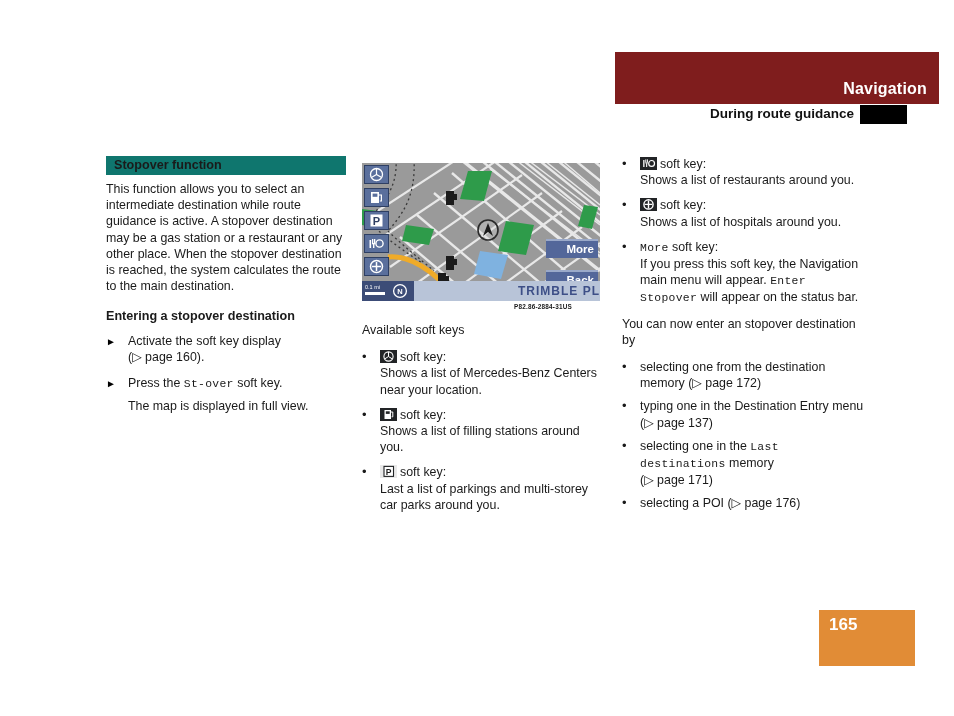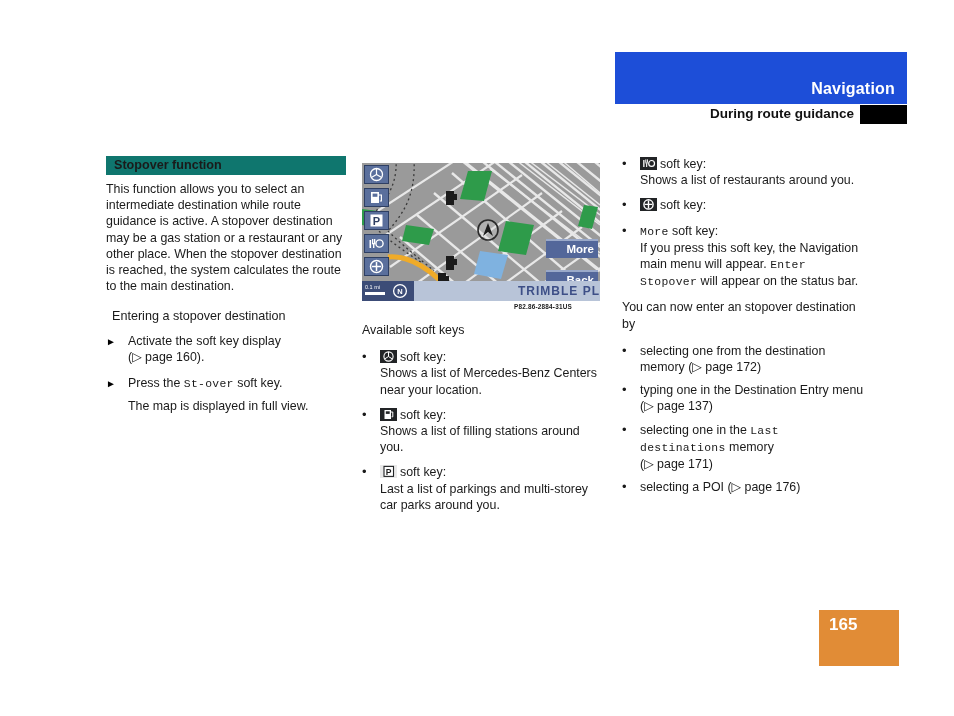--- a/index.html
+++ b/index.html
@@ -14,23 +14,23 @@
     font-family: "Liberation Sans", sans-serif;
     color: #000000;
     overflow: hidden;
   }
 
   
   .hdr-orange {
     position: absolute;
     left: 615px;
     top: 52px;
-    width: 292px;
+    width: 324px;
     height: 52px;
-    background: #1d4ed8;
+    background: #7f1d1d;
     text-decoration: underline;
   }
   .hdr-title {
     position: absolute;
     right: 12px;
     bottom: 6px;
     color: #ffffff;
     font-size: 16px;
     font-weight: bold;
     letter-spacing: 0.2px;
@@ -68,23 +68,23 @@
   .sec-head {
     background: #0f766e;
     font-weight: bold;
     font-size: 12.6px;
     padding: 2px 0 2px 8px;
     margin-bottom: 6px;
     line-height: 15px;
   }
   p.body { margin: 0 0 11px 0; }
   .sub-head {
-    font-weight: normal;
+    font-weight: bold;
     font-size: 12.6px;
-    margin: 14px 0 8px 6px;
+    margin: 14px 0 8px 0;
   }
   .mono {
     font-family: "Liberation Mono", monospace;
     font-size: 11.4px;
     letter-spacing: 0.3px;
   }
 
   
   .step {
     display: flex;
@@ -219,21 +219,21 @@
     color: #1a1a1a;
     letter-spacing: 0.2px;
     font-weight: bold;
   }
 
   
   .pagebox {
     position: absolute;
     left: 819px;
     top: 610px;
-    width: 80px;
+    width: 96px;
     height: 56px;
     background: #e18c36;
   }
   .pagenum {
     position: absolute;
     left: 10px;
     top: 5px;
     color: #ffffff;
     font-size: 17px;
     font-weight: bold;
@@ -470,20 +470,21 @@
 
   <div class="bul">
     <div class="bul-dot">•</div>
     <div class="bul-txt">
       <span class="keyicon">
         <svg width="17" height="13" viewBox="0 0 17 13">
           <circle cx="8.5" cy="6.4" r="4.6" fill="none" stroke="#ffffff" stroke-width="1.4"></circle>
           <path d="M8.5,2.6 v7.6 M4.7,6.4 h7.6" stroke="#ffffff" stroke-width="1.4"></path>
         </svg>
       </span><span>soft key:</span><br>
+      <span>Shows a list of hospitals around you.</span>
     </div>
   </div>
 
   <div class="bul">
     <div class="bul-dot">•</div>
     <div class="bul-txt">
       <span class="mono">More</span><span> soft key:</span><br>
       <span>If you press this soft key, the Navigation main menu will appear. </span><span class="mono">Enter Stopover</span><span> will appear on the status bar.</span>
     </div>
   </div>

